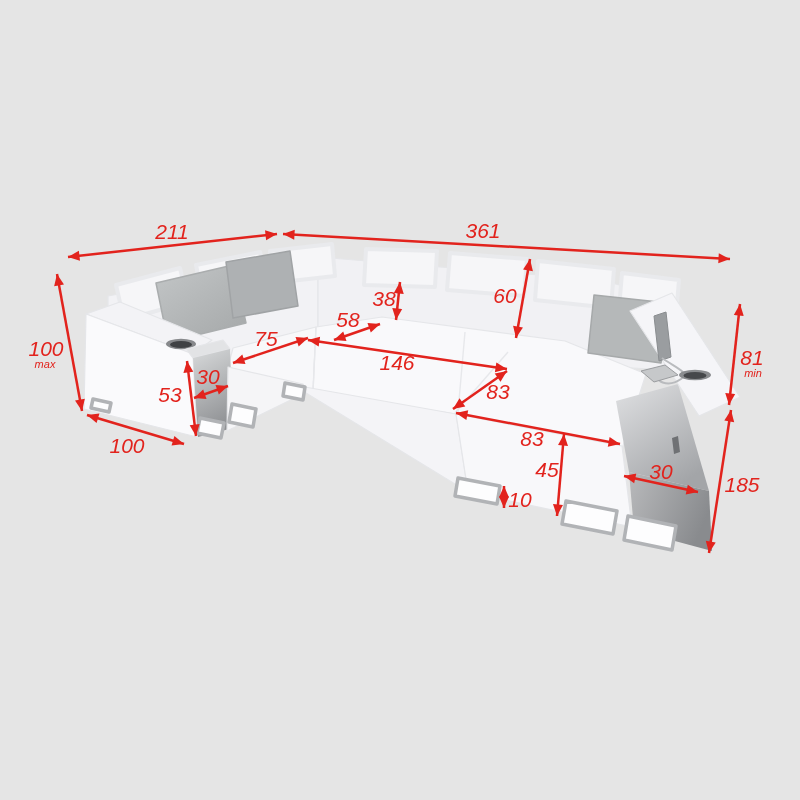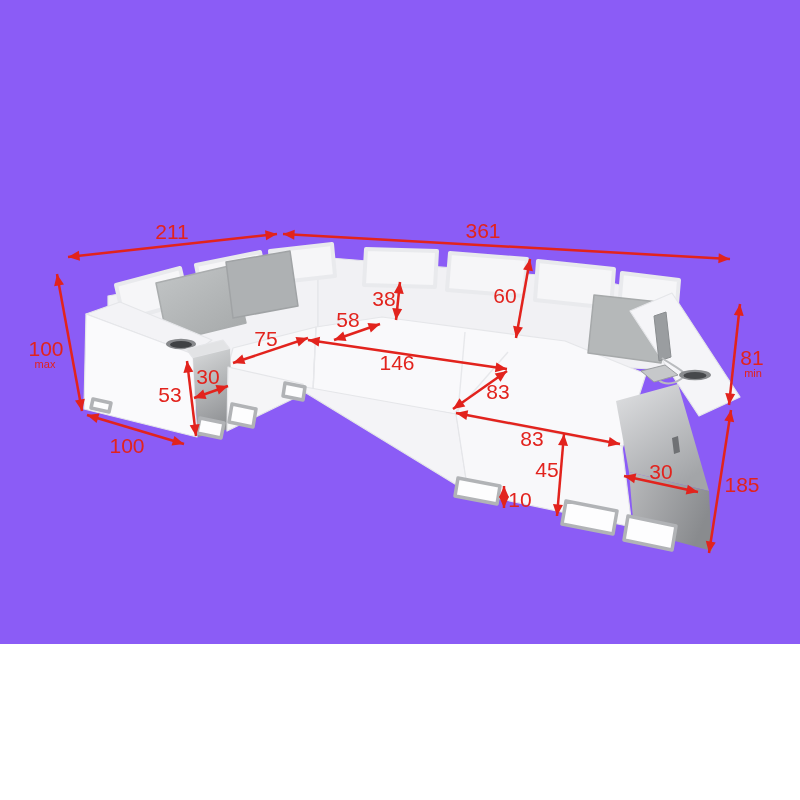--- a/index.html
+++ b/index.html
@@ -1,16 +1,16 @@
 <!DOCTYPE html>
 <html><head>
 <meta charset="utf-8">
 <style>
   html,body{margin:0;padding:0;background:#ffffff;}
-  .stage{width:800px;height:644px;position:relative;background:#8b5cf6;overflow:hidden;}
+  .stage{width:800px;height:800px;position:relative;background:#e5e5e5;overflow:hidden;font-style:italic;}
   svg{display:block;}
   .dl{stroke:#e2231d;stroke-width:2.5;fill:none;}
   .dt{fill:#e2231d;font-family:"Liberation Sans","DejaVu Sans",sans-serif;font-size:21px;text-anchor:middle;}
   .ds{fill:#e2231d;font-family:"Liberation Sans","DejaVu Sans",sans-serif;font-size:11px;text-anchor:middle;}
   .soft{stroke:#e5e6e9;stroke-width:1.2;stroke-linejoin:round;}
   .seam{stroke:#e7e8eb;stroke-width:1.4;fill:none;}
   .leg{fill:#fdfdfe;stroke:#b1b3b6;stroke-width:3.5;stroke-linejoin:round;}
   .cushion{fill:#f6f6f8;stroke:#e9eaed;stroke-width:4;stroke-linejoin:round;}
 </style>
 </head>

